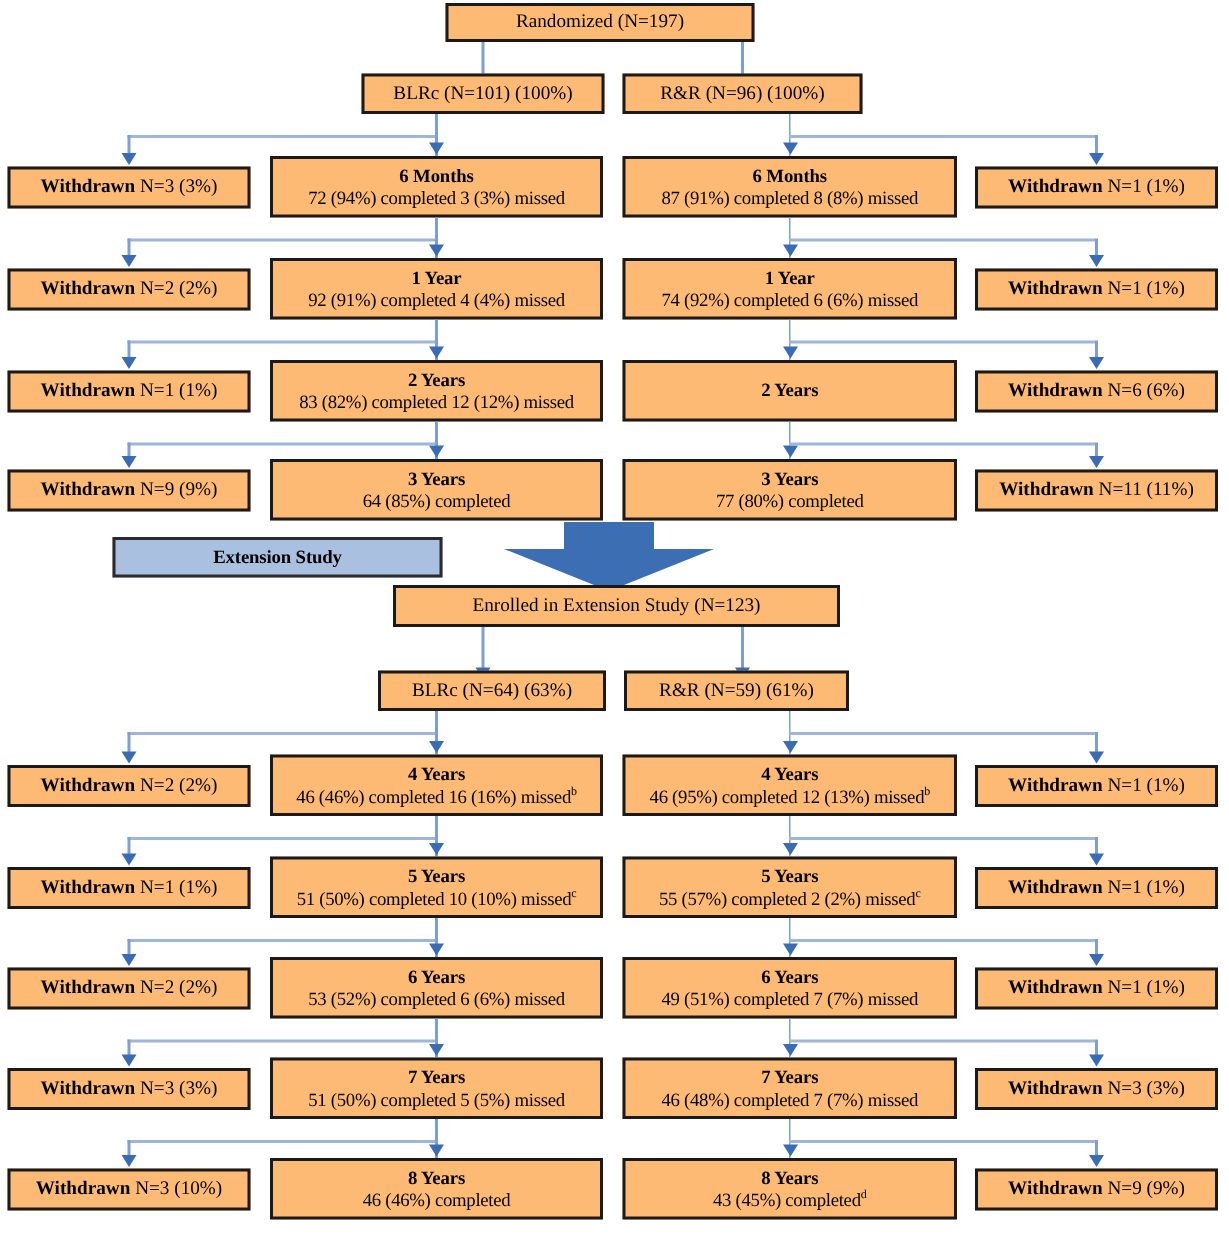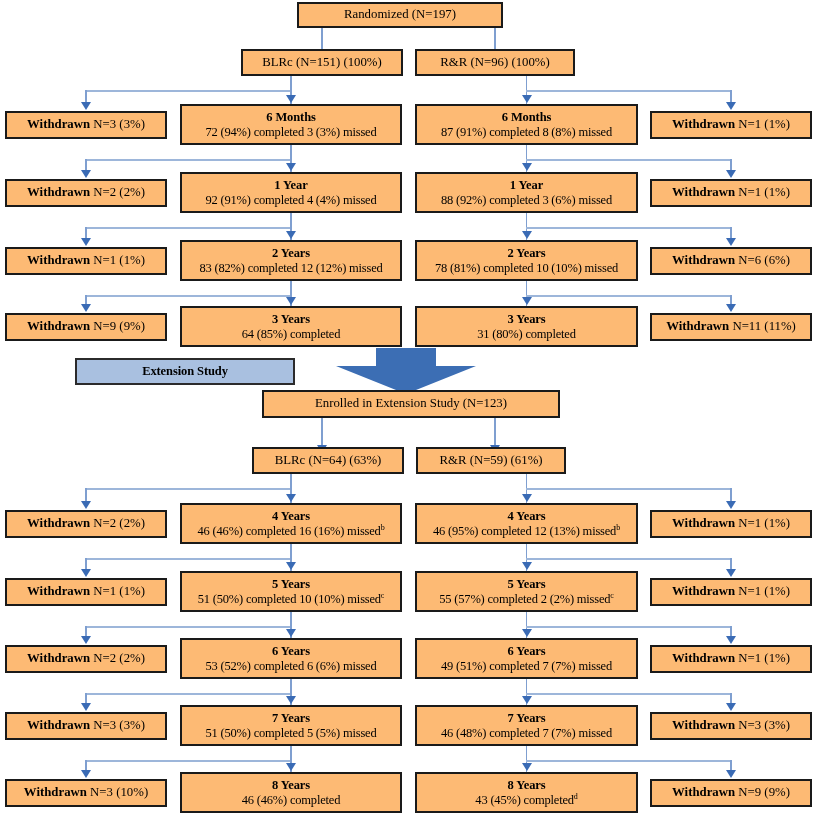--- a/index.html
+++ b/index.html
@@ -53,21 +53,21 @@
   <div class="box" style="left:297px;top:2px;width:206px;height:26px;">
     <span class="one">Randomized (N=197)</span>
   </div>
 
   <div class="vline" style="left:321px;top:28px;height:31px;"></div>
   <div class="arrow" style="left:317px;top:57px;"></div>
   <div class="vline" style="left:494px;top:28px;height:31px;"></div>
   <div class="arrow" style="left:490px;top:57px;"></div>
 
   <div class="box" style="left:241px;top:49px;width:162px;height:27px;">
-    <span class="one">BLRc (N=151) (100%)</span>
+    <span class="one">BLRc (N=101) (100%)</span>
   </div>
   <div class="box" style="left:415px;top:49px;width:160px;height:27px;">
     <span class="one">R&amp;R (N=96) (100%)</span>
   </div>
 
   <div class="banner" style="left:75px;top:358px;width:220px;height:27px;">
     <span>Extension Study</span>
   </div>
 
   <svg class="bigarrow" style="left:336px;top:348px;" width="140" height="46" viewBox="0 0 140 46">
@@ -127,21 +127,21 @@
       <div class="arrow" style="left:726px;top:169.5px;"></div>
       <div class="box" style="left:5px;top:178.5px;width:162px;height:28px;">
         <div class="wbox"><span class="wlab">Withdrawn</span> <span>N=2 (2%)</span></div>
       </div>
       <div class="box" style="left:180px;top:172px;width:222px;height:41px;">
         <div class="ttl">1 Year</div>
         <div class="sub"><span>92 (91%) completed 4 (4%) missed</span></div>
       </div>
       <div class="box" style="left:415px;top:172px;width:223px;height:41px;">
         <div class="ttl">1 Year</div>
-        <div class="sub"><span>88 (92%) completed 3 (6%) missed</span></div>
+        <div class="sub"><span>74 (92%) completed 6 (6%) missed</span></div>
       </div>
       <div class="box" style="left:650px;top:178.5px;width:162px;height:28px;">
         <div class="wbox"><span class="wlab">Withdrawn</span> <span>N=1 (1%)</span></div>
       </div>
       <div class="vline" style="left:290px;top:213px;height:27px;"></div>
       <div class="arrow" style="left:286px;top:231px;"></div>
       <div class="hline" style="left:85px;top:227px;width:205px;"></div>
       <div class="vline" style="left:85px;top:227px;height:11.5px;"></div>
       <div class="arrow" style="left:81px;top:237.5px;"></div>
       <div class="vline" style="left:525.5px;top:213px;height:27px;"></div>
@@ -151,21 +151,20 @@
       <div class="arrow" style="left:726px;top:237.5px;"></div>
       <div class="box" style="left:5px;top:246.5px;width:162px;height:28px;">
         <div class="wbox"><span class="wlab">Withdrawn</span> <span>N=1 (1%)</span></div>
       </div>
       <div class="box" style="left:180px;top:240px;width:222px;height:41px;">
         <div class="ttl">2 Years</div>
         <div class="sub"><span>83 (82%) completed 12 (12%) missed</span></div>
       </div>
       <div class="box" style="left:415px;top:240px;width:223px;height:41px;">
         <div class="ttl">2 Years</div>
-        <div class="sub"><span>78 (81%) completed 10 (10%) missed</span></div>
       </div>
       <div class="box" style="left:650px;top:246.5px;width:162px;height:28px;">
         <div class="wbox"><span class="wlab">Withdrawn</span> <span>N=6 (6%)</span></div>
       </div>
       <div class="vline" style="left:290px;top:281px;height:25px;"></div>
       <div class="arrow" style="left:286px;top:297px;"></div>
       <div class="hline" style="left:85px;top:295px;width:205px;"></div>
       <div class="vline" style="left:85px;top:295px;height:9.5px;"></div>
       <div class="arrow" style="left:81px;top:303.5px;"></div>
       <div class="vline" style="left:525.5px;top:281px;height:25px;"></div>
@@ -175,21 +174,21 @@
       <div class="arrow" style="left:726px;top:303.5px;"></div>
       <div class="box" style="left:5px;top:312.5px;width:162px;height:28px;">
         <div class="wbox"><span class="wlab">Withdrawn</span> <span>N=9 (9%)</span></div>
       </div>
       <div class="box" style="left:180px;top:306px;width:222px;height:41px;">
         <div class="ttl">3 Years</div>
         <div class="sub"><span>64 (85%) completed</span></div>
       </div>
       <div class="box" style="left:415px;top:306px;width:223px;height:41px;">
         <div class="ttl">3 Years</div>
-        <div class="sub"><span>31 (80%) completed</span></div>
+        <div class="sub"><span>77 (80%) completed</span></div>
       </div>
       <div class="box" style="left:650px;top:312.5px;width:162px;height:28px;">
         <div class="wbox"><span class="wlab">Withdrawn</span> <span>N=11 (11%)</span></div>
       </div>
       <div class="vline" style="left:290px;top:474px;height:29px;"></div>
       <div class="arrow" style="left:286px;top:494px;"></div>
       <div class="hline" style="left:85px;top:488px;width:205px;"></div>
       <div class="vline" style="left:85px;top:488px;height:13.5px;"></div>
       <div class="arrow" style="left:81px;top:500.5px;"></div>
       <div class="vline" style="left:525.5px;top:474px;height:29px;"></div>

